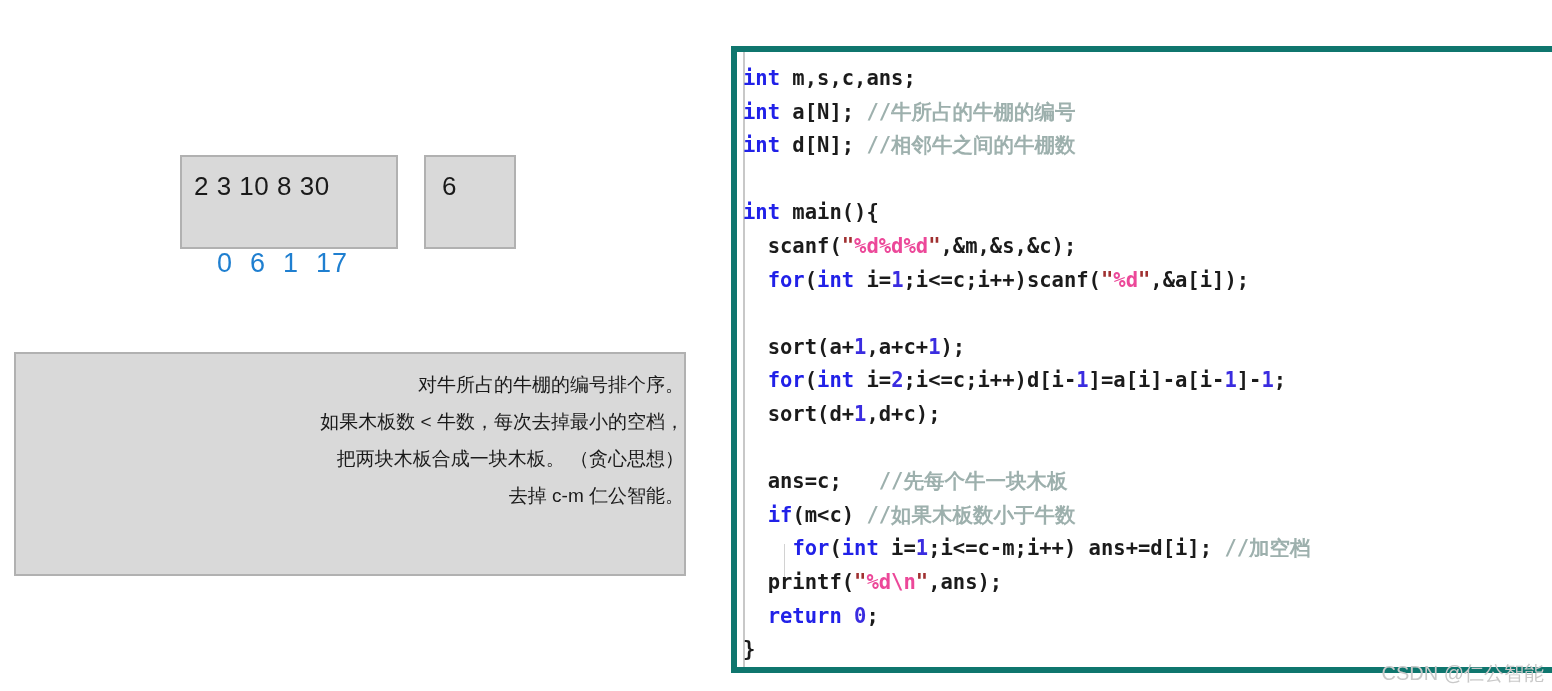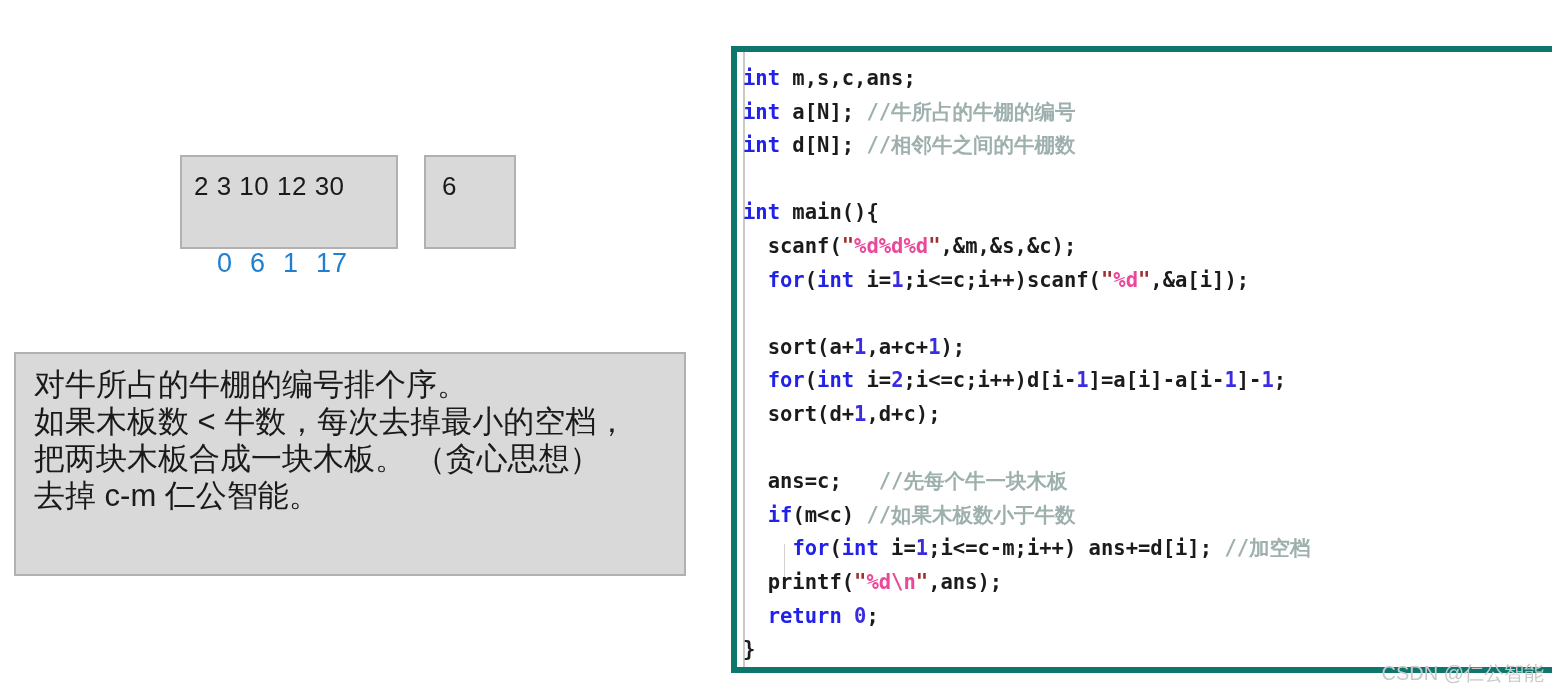--- a/index.html
+++ b/index.html
@@ -64,24 +64,25 @@
   
   #explanation-box {
     left: 14px;
     top: 352px;
     width: 672px;
     height: 224px;
     padding: 12px 0 0 18px;
   }
   .exp-line {
     font-family: "Liberation Sans", sans-serif;
-    font-size: 31px;
+    font-size: 19px;
     line-height: 37px;
     color: #1a1a1a;
     white-space: pre;
+    text-align: right;
   }
 
   
   #code-panel {
     position: absolute;
     left: 731px;
     top: 46px;
     width: 874px;
     height: 627px;
     background: #ffffff;
@@ -137,21 +138,21 @@
     font-family: "Liberation Sans", sans-serif;
     font-size: 20px;
     color: #c9c9c9;
     white-space: pre;
   }
 </style>
 </head>
 <body>
 
 <div class="gbox" id="io-input-box">
-  <div class="io-line">2 3 10 12 30</div>
+  <div class="io-line">2 3 10 8 30</div>
 </div>
 
 <div class="gbox" id="io-output-box">
   <div class="io-line">6</div>
 </div>
 
 <div id="gap-numbers">0  6  1  17</div>
 
 <div class="gbox" id="explanation-box">
   <div class="exp-line">对牛所占的牛棚的编号排个序。</div>

